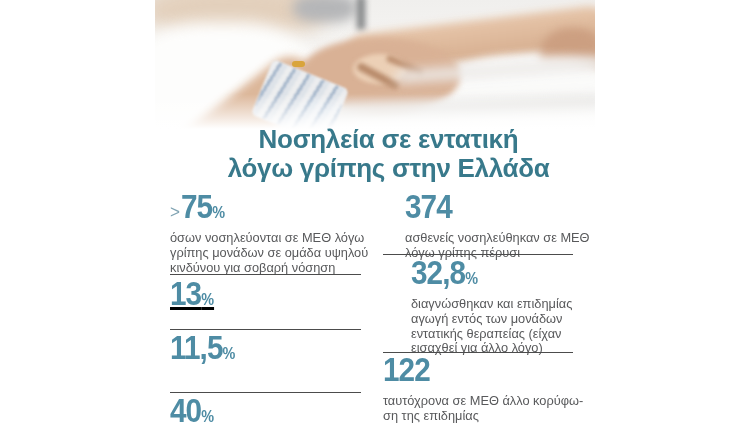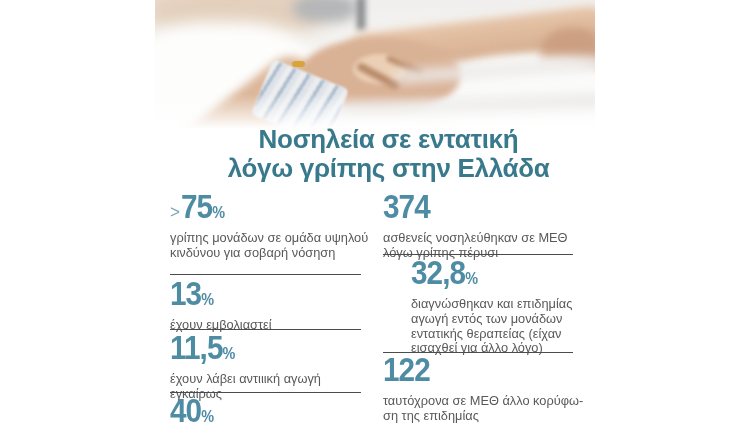--- a/index.html
+++ b/index.html
@@ -88,49 +88,43 @@
   </div>
 
   <h1 class="title">
     <span class="t-line">Νοσηλεία σε εντατική</span>
     <span class="t-line">λόγω γρίπης στην Ελλάδα</span>
   </h1>
 
   <div class="stat" style="left:170px;top:192px;">
     <div class="num"><span class="gt">&gt;</span><span>75</span><span class="pct">%</span></div>
     <div class="desc">
+      <div>όσων νοσηλεύονται σε ΜΕΘ λόγω</div>
       <div>γρίπης μονάδων σε ομάδα υψηλού</div>
       <div>κινδύνου για σοβαρή νόσηση</div>
     </div>
   </div>
   <div class="rule" style="left:170px;top:274px;"></div>
 
-  <div class="stat" style="left:170px;top:279px;">
+  <div class="stat" style="left:170px;top:279px;text-decoration:underline;">
     <div class="num"><span>13</span><span class="pct">%</span></div>
-    <div class="desc">
-      <div>έχουν εμβολιαστεί</div>
-    </div>
   </div>
   <div class="rule" style="left:170px;top:329px;"></div>
 
   <div class="stat" style="left:170px;top:333px;">
     <div class="num"><span>11,5</span><span class="pct">%</span></div>
-    <div class="desc">
-      <div>έχουν λάβει αντιιική αγωγή</div>
-      <div>εγκαίρως</div>
-    </div>
   </div>
   <div class="rule" style="left:170px;top:392px;"></div>
 
   <div class="stat" style="left:170px;top:396px;">
     <div class="num"><span>40</span><span class="pct">%</span></div>
 
   </div>
 
-  <div class="stat" style="left:383px;top:192px;">
+  <div class="stat" style="left:405px;top:192px;">
     <div class="num"><span>374</span><span class="pct"></span></div>
     <div class="desc">
       <div>ασθενείς νοσηλεύθηκαν σε ΜΕΘ</div>
       <div>λόγω γρίπης πέρυσι</div>
     </div>
   </div>
   <div class="rule" style="left:383px;top:254px;width:190px;"></div>
 
   <div class="stat" style="left:383px;top:258px;margin-left:28px;">
     <div class="num"><span>32,8</span><span class="pct">%</span></div>

